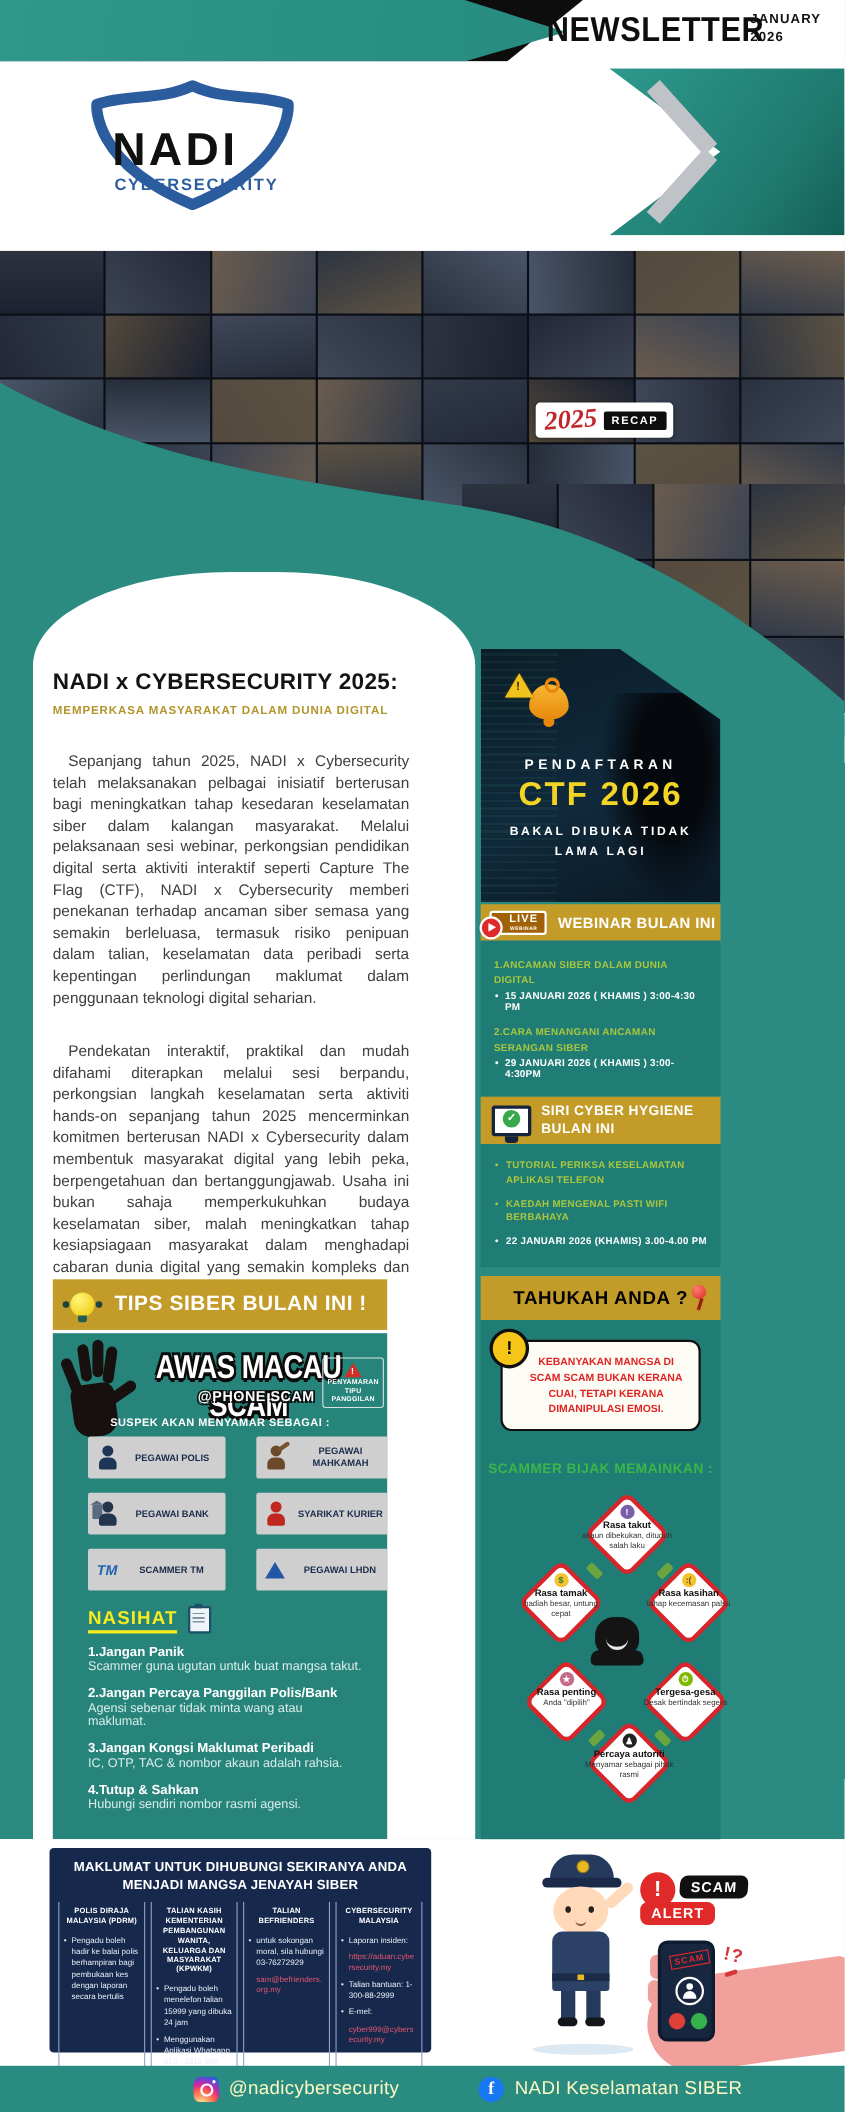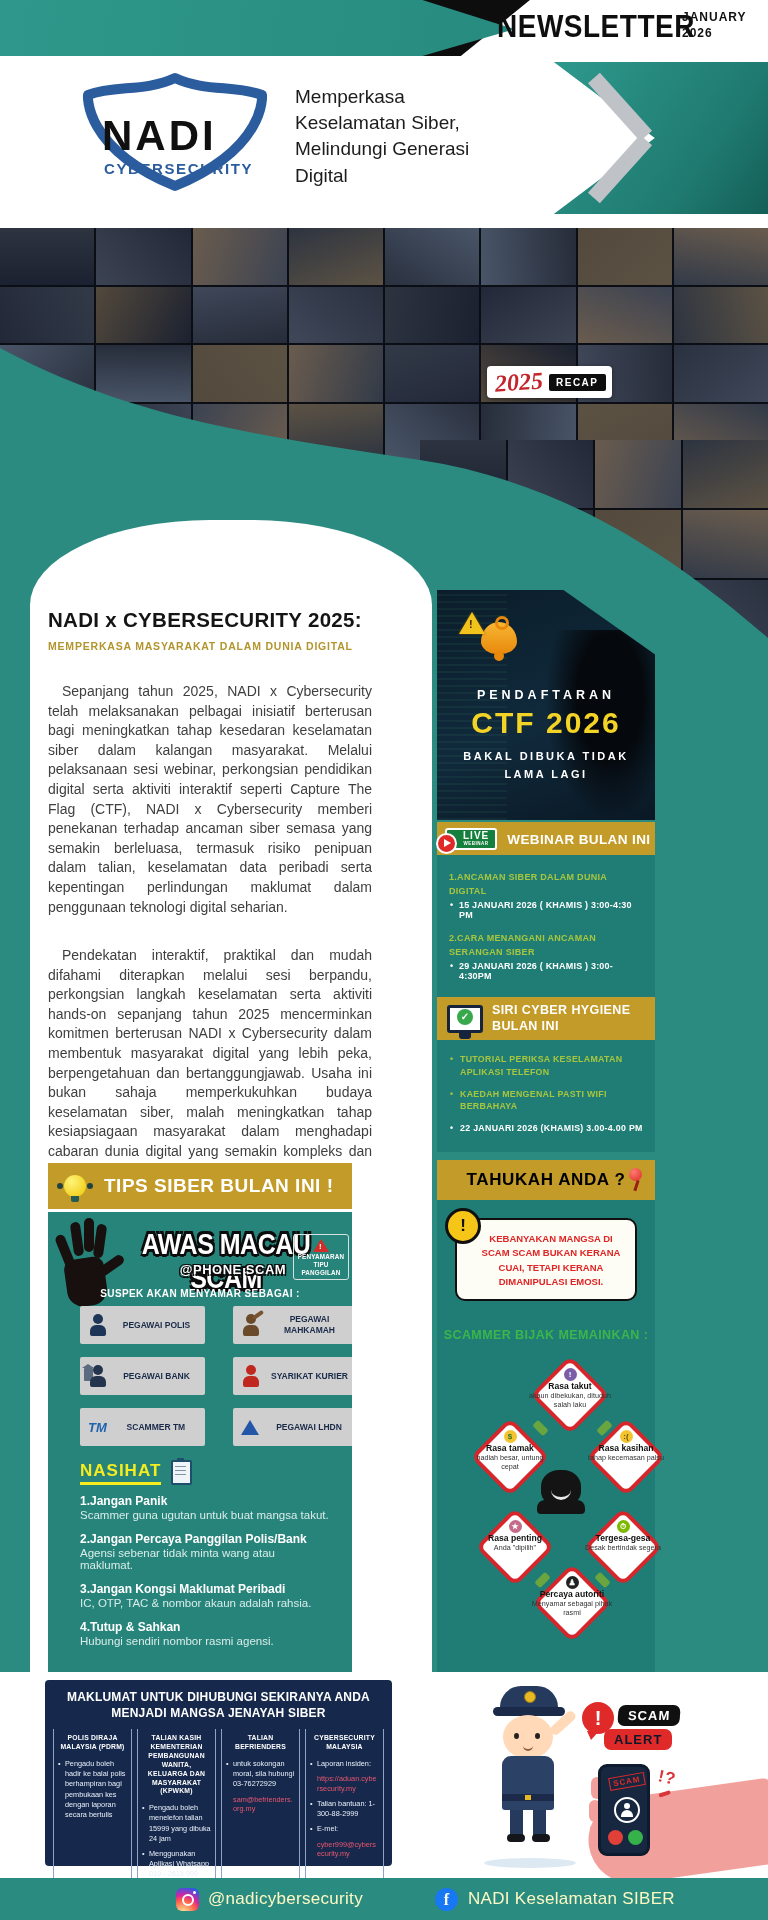--- a/index.html
+++ b/index.html
@@ -102,21 +102,21 @@
   .bell:before{content:""; position:absolute; left:14px; top:-6px; width:8px; height:8px; border:3px solid #e8890c; border-radius:50%;}
   .bell:after{content:""; position:absolute; left:13px; bottom:-7px; width:10px; height:10px; background:#e8890c; border-radius:50%;}
   .ctf-tri{position:absolute; left:0; top:0; width:0; height:0; border-left:13px solid transparent; border-right:13px solid transparent; border-bottom:22px solid #f2c31c; filter:drop-shadow(0 0 1px #7a5a00);}
   .ctf-tri span{position:absolute; left:-3px; top:6px; font-size:11px; font-weight:900; color:#3a2a00;}
   .ctf-l1{position:absolute; left:0; top:98px; width:100%; text-align:center; font-size:12.5px; font-weight:800; color:#fff; letter-spacing:4px; z-index:2;}
   .ctf-l2{position:absolute; left:0; top:116px; width:100%; text-align:center; font-size:30px; font-weight:900; color:#f3d426; letter-spacing:2px; z-index:2;}
   .ctf-l34{position:absolute; left:0; top:158px; width:100%; text-align:center; font-size:11px; font-weight:800; color:#fff; letter-spacing:2.5px; line-height:1.6; z-index:2;}
 
   .goldbar{position:absolute; left:0; width:218px; background:#c39b28; display:flex; align-items:center; box-sizing:border-box;}
   .web-bar{top:232px; height:34px; padding-left:8px;}
-  .live-badge{position:relative; background:#15803d; border:2px solid #fff; border-radius:3px; color:#fff; text-align:center; padding:1px 6px 1px 16px; margin-right:10px;}
+  .live-badge{position:relative; background:#a16207; border:2px solid #fff; border-radius:3px; color:#fff; text-align:center; padding:1px 6px 1px 16px; margin-right:10px;}
   .live-badge .l1{font-size:10px; font-weight:900; letter-spacing:1px; line-height:1;}
   .live-badge .l2{font-size:4.5px; font-weight:800; letter-spacing:.5px; line-height:1.2;}
   .playc{position:absolute; left:-11px; top:3px; width:17px; height:17px; background:#e02a2a; border:2px solid #fff; border-radius:50%;}
   .playc:before{content:""; position:absolute; left:6px; top:4px; width:0; height:0; border-left:7px solid #fff; border-top:4.5px solid transparent; border-bottom:4.5px solid transparent;}
   .bar-title{font-size:13.5px; font-weight:800; color:#fff; letter-spacing:.4px;}
   .web-panel{position:absolute; left:0; top:265px; width:218px; height:142px; background:#1f7d75; box-sizing:border-box; padding:16px 12px 0;}
   .wi-name{font-size:9px; font-weight:800; color:#a8c63e; letter-spacing:.3px; line-height:1.5; margin-bottom:2px;}
   .wi-time{font-size:9px; font-weight:700; color:#fff; letter-spacing:.2px; margin-bottom:12px; padding-left:10px; position:relative;}
   .wi-time:before{content:"•"; position:absolute; left:1px; color:#fff;}
   .hyg-bar{top:407px; height:43px; padding-left:10px;}
@@ -178,21 +178,21 @@
   .cop-body{position:absolute; left:30px; top:70px; width:52px; height:54px; background:#2c4166; border-radius:9px 9px 3px 3px;}
   .cop-belt{position:absolute; left:0; top:38px; width:52px; height:7px; background:#1a2a48;}
   .cop-buckle{position:absolute; left:23px; top:39px; width:6px; height:5px; background:#e8b923;}
   .cop-leg{position:absolute; top:124px; width:13px; height:26px; background:#263a5e;}
   .cop-shoe{position:absolute; top:148px; width:18px; height:8px; background:#14161c; border-radius:4px;}
 
   
   .sa-excl{position:absolute; left:112px; top:30px; width:32px; height:32px; background:#e02a2a; border-radius:50%; color:#fff; font-size:20px; font-weight:900; text-align:center; line-height:32px;}
   .sa-excl:after{content:""; position:absolute; left:5px; bottom:-6px; width:0; height:0; border-left:4px solid transparent; border-right:8px solid transparent; border-top:9px solid #e02a2a;}
   .sa-scam{position:absolute; left:148px; top:33px; background:#101010; color:#fff; font-size:13px; font-weight:900; letter-spacing:1px; padding:3px 10px; border-radius:7px; transform:skewX(-4deg);}
-  .sa-alert{position:absolute; left:134px; top:57px; background:#e02a2a; color:#0f172a; font-size:13px; font-weight:900; letter-spacing:1px; padding:3px 10px; border-radius:7px;}
+  .sa-alert{position:absolute; left:112px; top:57px; background:#e02a2a; color:#ffffff; font-size:13px; font-weight:900; letter-spacing:1px; padding:3px 10px; border-radius:7px;}
   .alert-cluster{position:absolute; left:470px; top:0px; width:300px; height:200px;}
   .hand-blob{position:absolute; left:118px; top:118px; width:190px; height:86px; background:#f2a09c; border-radius:46px 10px 10px 46px; transform:rotate(-8deg);}
   .finger{position:absolute; width:12px; height:22px; background:#f2a09c; border-radius:7px;}
   .fg1{left:121px; top:105px;}
   .fg2{left:119px; top:128px;}
   .fg3{left:120px; top:151px;}
   .phone{position:absolute; left:128px; top:92px; width:52px; height:92px; background:#182740; border:3px solid #0e1a2e; border-radius:9px; box-sizing:border-box;}
   .ph-scam{position:absolute; left:8px; top:8px; font-size:8px; font-weight:900; color:#e02a2a; border:1.5px solid #e02a2a; padding:1px 3px; transform:rotate(-10deg); letter-spacing:1px;}
   .ph-circ{position:absolute; left:13px; top:30px; width:22px; height:22px; border:2px solid #fff; border-radius:50%;}
   .ph-circ:before{content:""; position:absolute; left:8px; top:4px; width:6px; height:6px; background:#fff; border-radius:50%;}
@@ -230,21 +230,20 @@
   </div>
 
   <div class="brand">
     <div class="logo-wrap">
       <svg class="logo-shield" width="210" height="130" viewBox="0 0 210 130">
         <path d="M105,10 C135,24 165,17 192,27 C192,27 197,80 105,118 C13,80 18,27 18,27 C45,17 75,24 105,10 Z" fill="none" stroke="#2b5c9e" stroke-width="10" stroke-linejoin="round"></path>
       </svg>
       <div class="logo-name">NADI</div>
       <div class="logo-sub">CYBERSECURITY</div>
     </div>
-    <div class="tagline">Memperkasa Keselamatan Siber, Melindungi Generasi Digital</div>
     <div class="arrow-block"></div>
     <div class="arrow-chev" style="position:absolute; left:592px; top:16px;"></div>
   </div>
 
   <div class="collage" id="collage1">
       <div style="background: linear-gradient(0deg, rgb(27, 33, 48), rgb(45, 52, 64));"></div>
       <div style="background: linear-gradient(53deg, rgb(60, 67, 82), rgb(34, 40, 56));"></div>
       <div style="background: linear-gradient(106deg, rgb(106, 92, 78), rgb(60, 67, 82));"></div>
       <div style="background: linear-gradient(159deg, rgb(45, 52, 64), rgb(92, 82, 68));"></div>
       <div style="background: linear-gradient(212deg, rgb(73, 85, 104), rgb(42, 49, 63));"></div>

